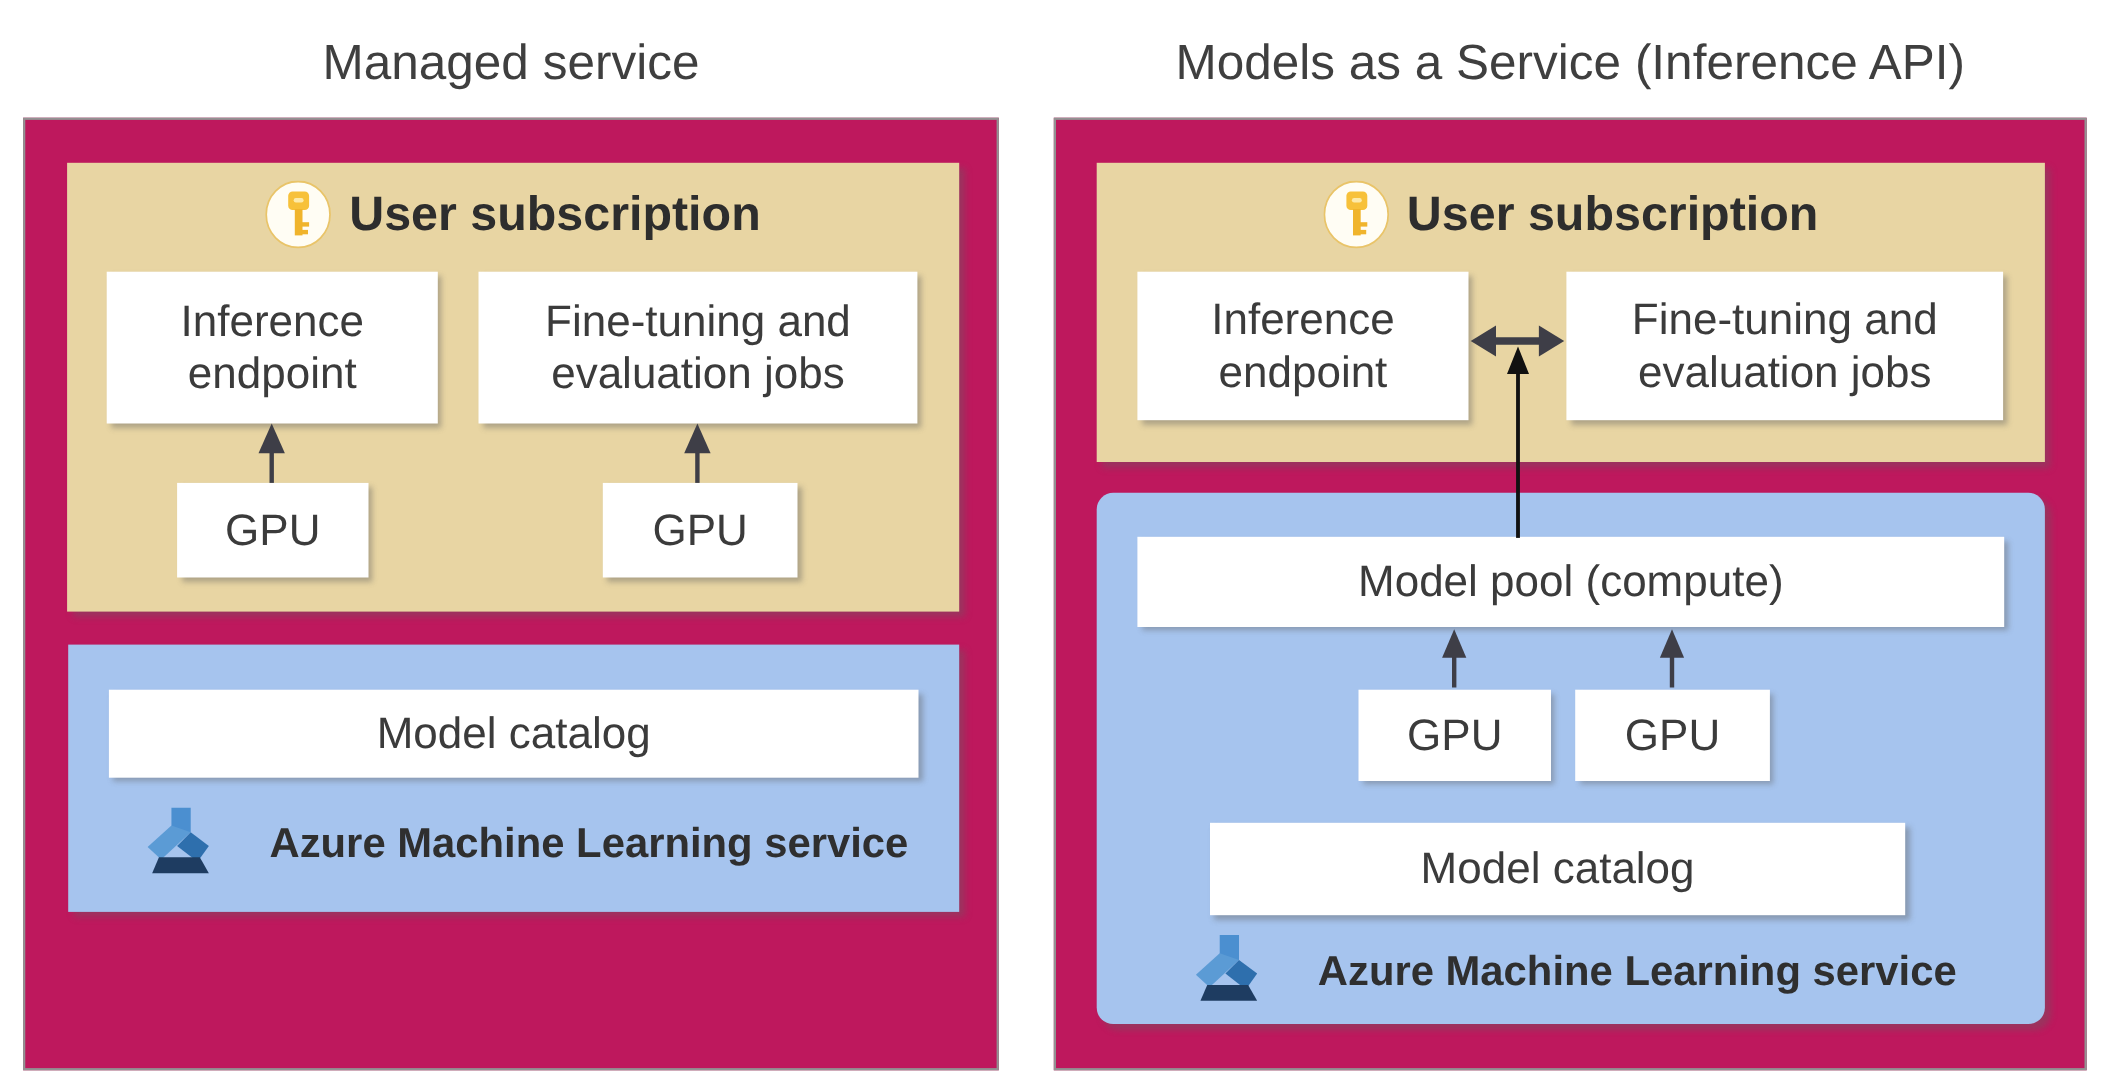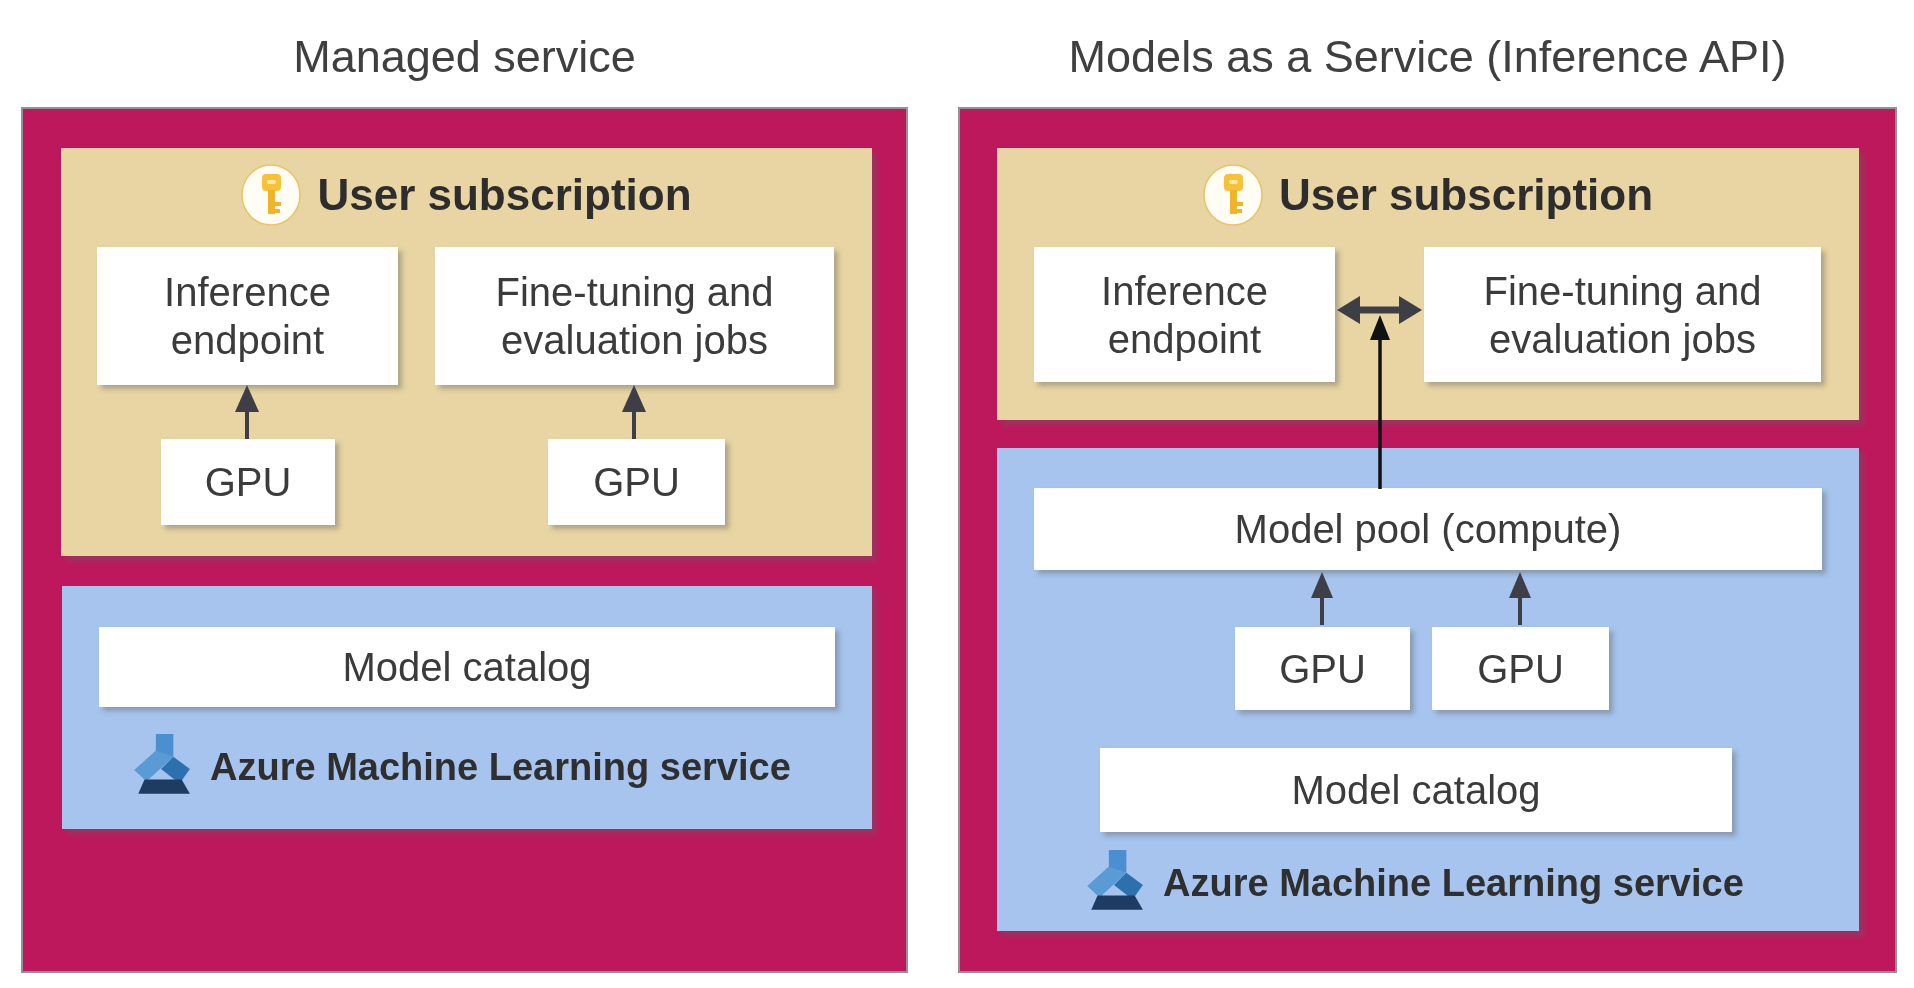--- a/index.html
+++ b/index.html
@@ -25,21 +25,21 @@
     display:flex;align-items:center;justify-content:center;
     text-align:center;font-size:40px;color:#3b3b3b;line-height:1.2;
     white-space:pre-line;
   }
   .sub-header{
     position:absolute;top:12px;left:0;right:0;height:70px;
     display:flex;align-items:center;justify-content:center;gap:16px;
   }
   .sub-header .sub-label{font-weight:bold;font-size:44px;color:#2d2d2d;white-space:nowrap;}
   .aml-row{position:absolute;display:flex;align-items:center;gap:18px;}
-  .aml-row .aml-label{font-weight:bold;font-size:38px;color:#2f2f2f;white-space:nowrap;}
+  .aml-row .aml-label{font-weight:bold;font-size:38px;color:#2f2f2f;white-space:nowrap;margin-left:35px;}
   svg.arrows{position:absolute;left:0;top:0;width:100%;height:100%;pointer-events:none;z-index:5;}
   .icon{flex:0 0 auto;display:block;}
 </style>
 </head>
 <body>
 
 <div class="title" style="left:21px;top:28px;width:887px;">Managed service</div>
 
 <section class="panel" style="left:21px;top:107px;width:887px;height:866px;">
 
@@ -123,21 +123,21 @@
       <span>Inference
 endpoint</span>
     </div>
 
     <div class="wbox" style="left:427px;top:99px;width:397px;height:135px;">
       <span>Fine-tuning and
 evaluation jobs</span>
     </div>
   </div>
 
-  <div class="zone blue" style="left:37px;top:339px;width:862px;height:483px;">
+  <div class="zone blue" style="left:37px;top:339px;width:862px;height:483px;border-radius:15px;">
     <div class="wbox" style="left:37px;top:40px;width:788px;height:82px;">
       <span>Model pool (compute)</span>
     </div>
 
     <div class="wbox" style="left:238px;top:179px;width:175px;height:83px;">
       <span>GPU</span>
     </div>
 
     <div class="wbox" style="left:435px;top:179px;width:177px;height:83px;">
       <span>GPU</span>

